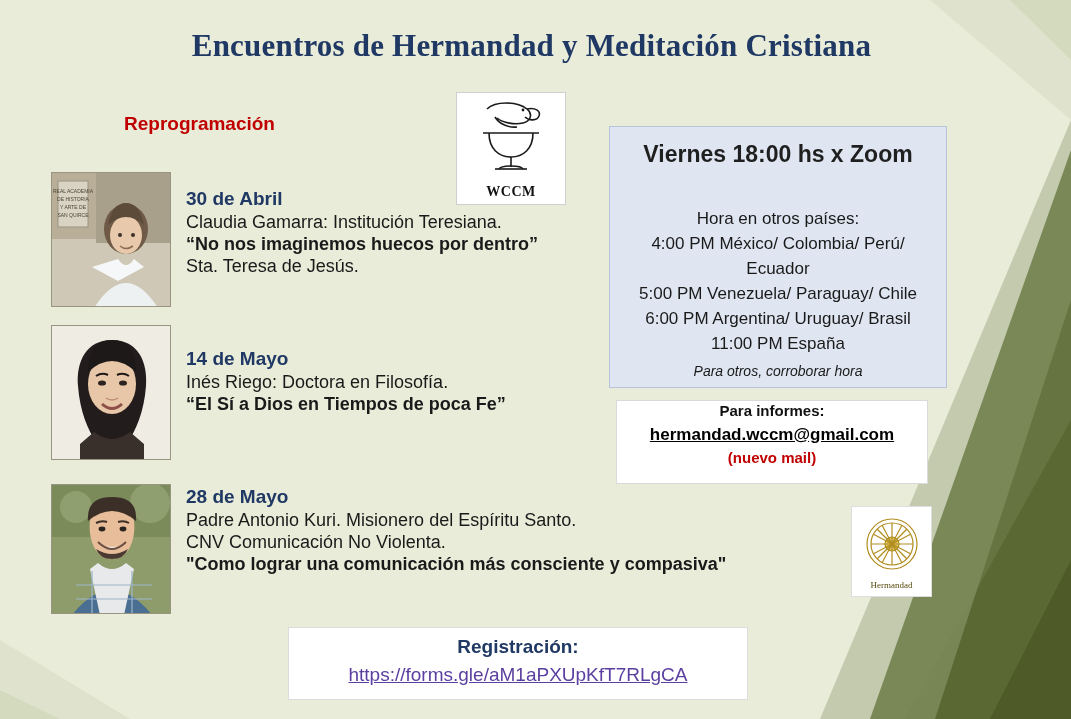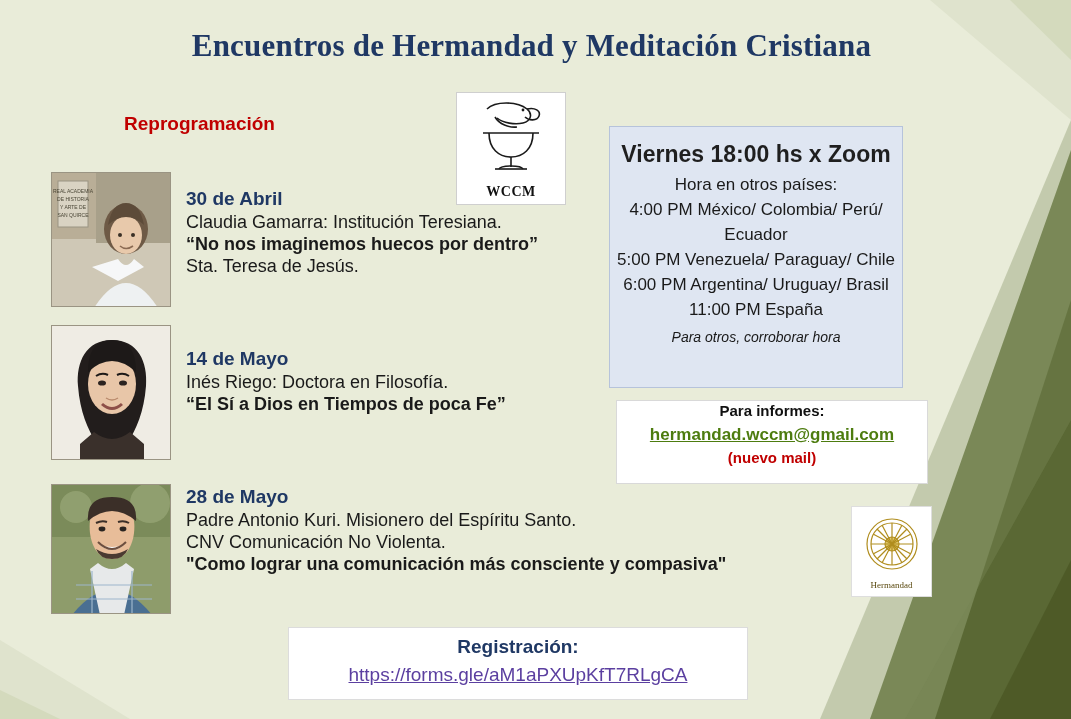--- a/index.html
+++ b/index.html
@@ -71,37 +71,37 @@
     color: #111;
     letter-spacing: .5px;
     margin-top: 1px;
   }
 
   
   .zoombox {
     position: absolute;
     left: 609px;
     top: 126px;
-    width: 294px;
+    width: 338px;
     height: 262px;
     background: #dfe6f2;
     border: 1px solid #b6c3db;
     box-sizing: border-box;
     text-align: center;
     color: #1a1a1a;
   }
   .zoombox .head {
     font-size: 23px;
     font-weight: bold;
     margin-top: 14px;
     color: #1f1f1f;
   }
   .zoombox .sub {
     font-size: 17px;
-    margin-top: 7px;
+    margin-top: 41px;
   }
   .zoombox .row {
     font-size: 17px;
     margin-top: 5px;
   }
   .zoombox .note {
     font-size: 14px;
     font-style: italic;
     margin-top: 9px;
   }
@@ -120,21 +120,21 @@
   }
   .informes .t1 {
     font-size: 15px;
     font-weight: bold;
     color: #111;
     margin-top: 1px;
   }
   .informes .mail {
     font-size: 17px;
     font-weight: bold;
-    color: #4d7c0f;
+    color: #000000;
     text-decoration: underline;
     margin-top: 6px;
     display: block;
   }
   .informes .t2 {
     font-size: 15px;
     font-weight: bold;
     color: #c00000;
     margin-top: 4px;
   }

